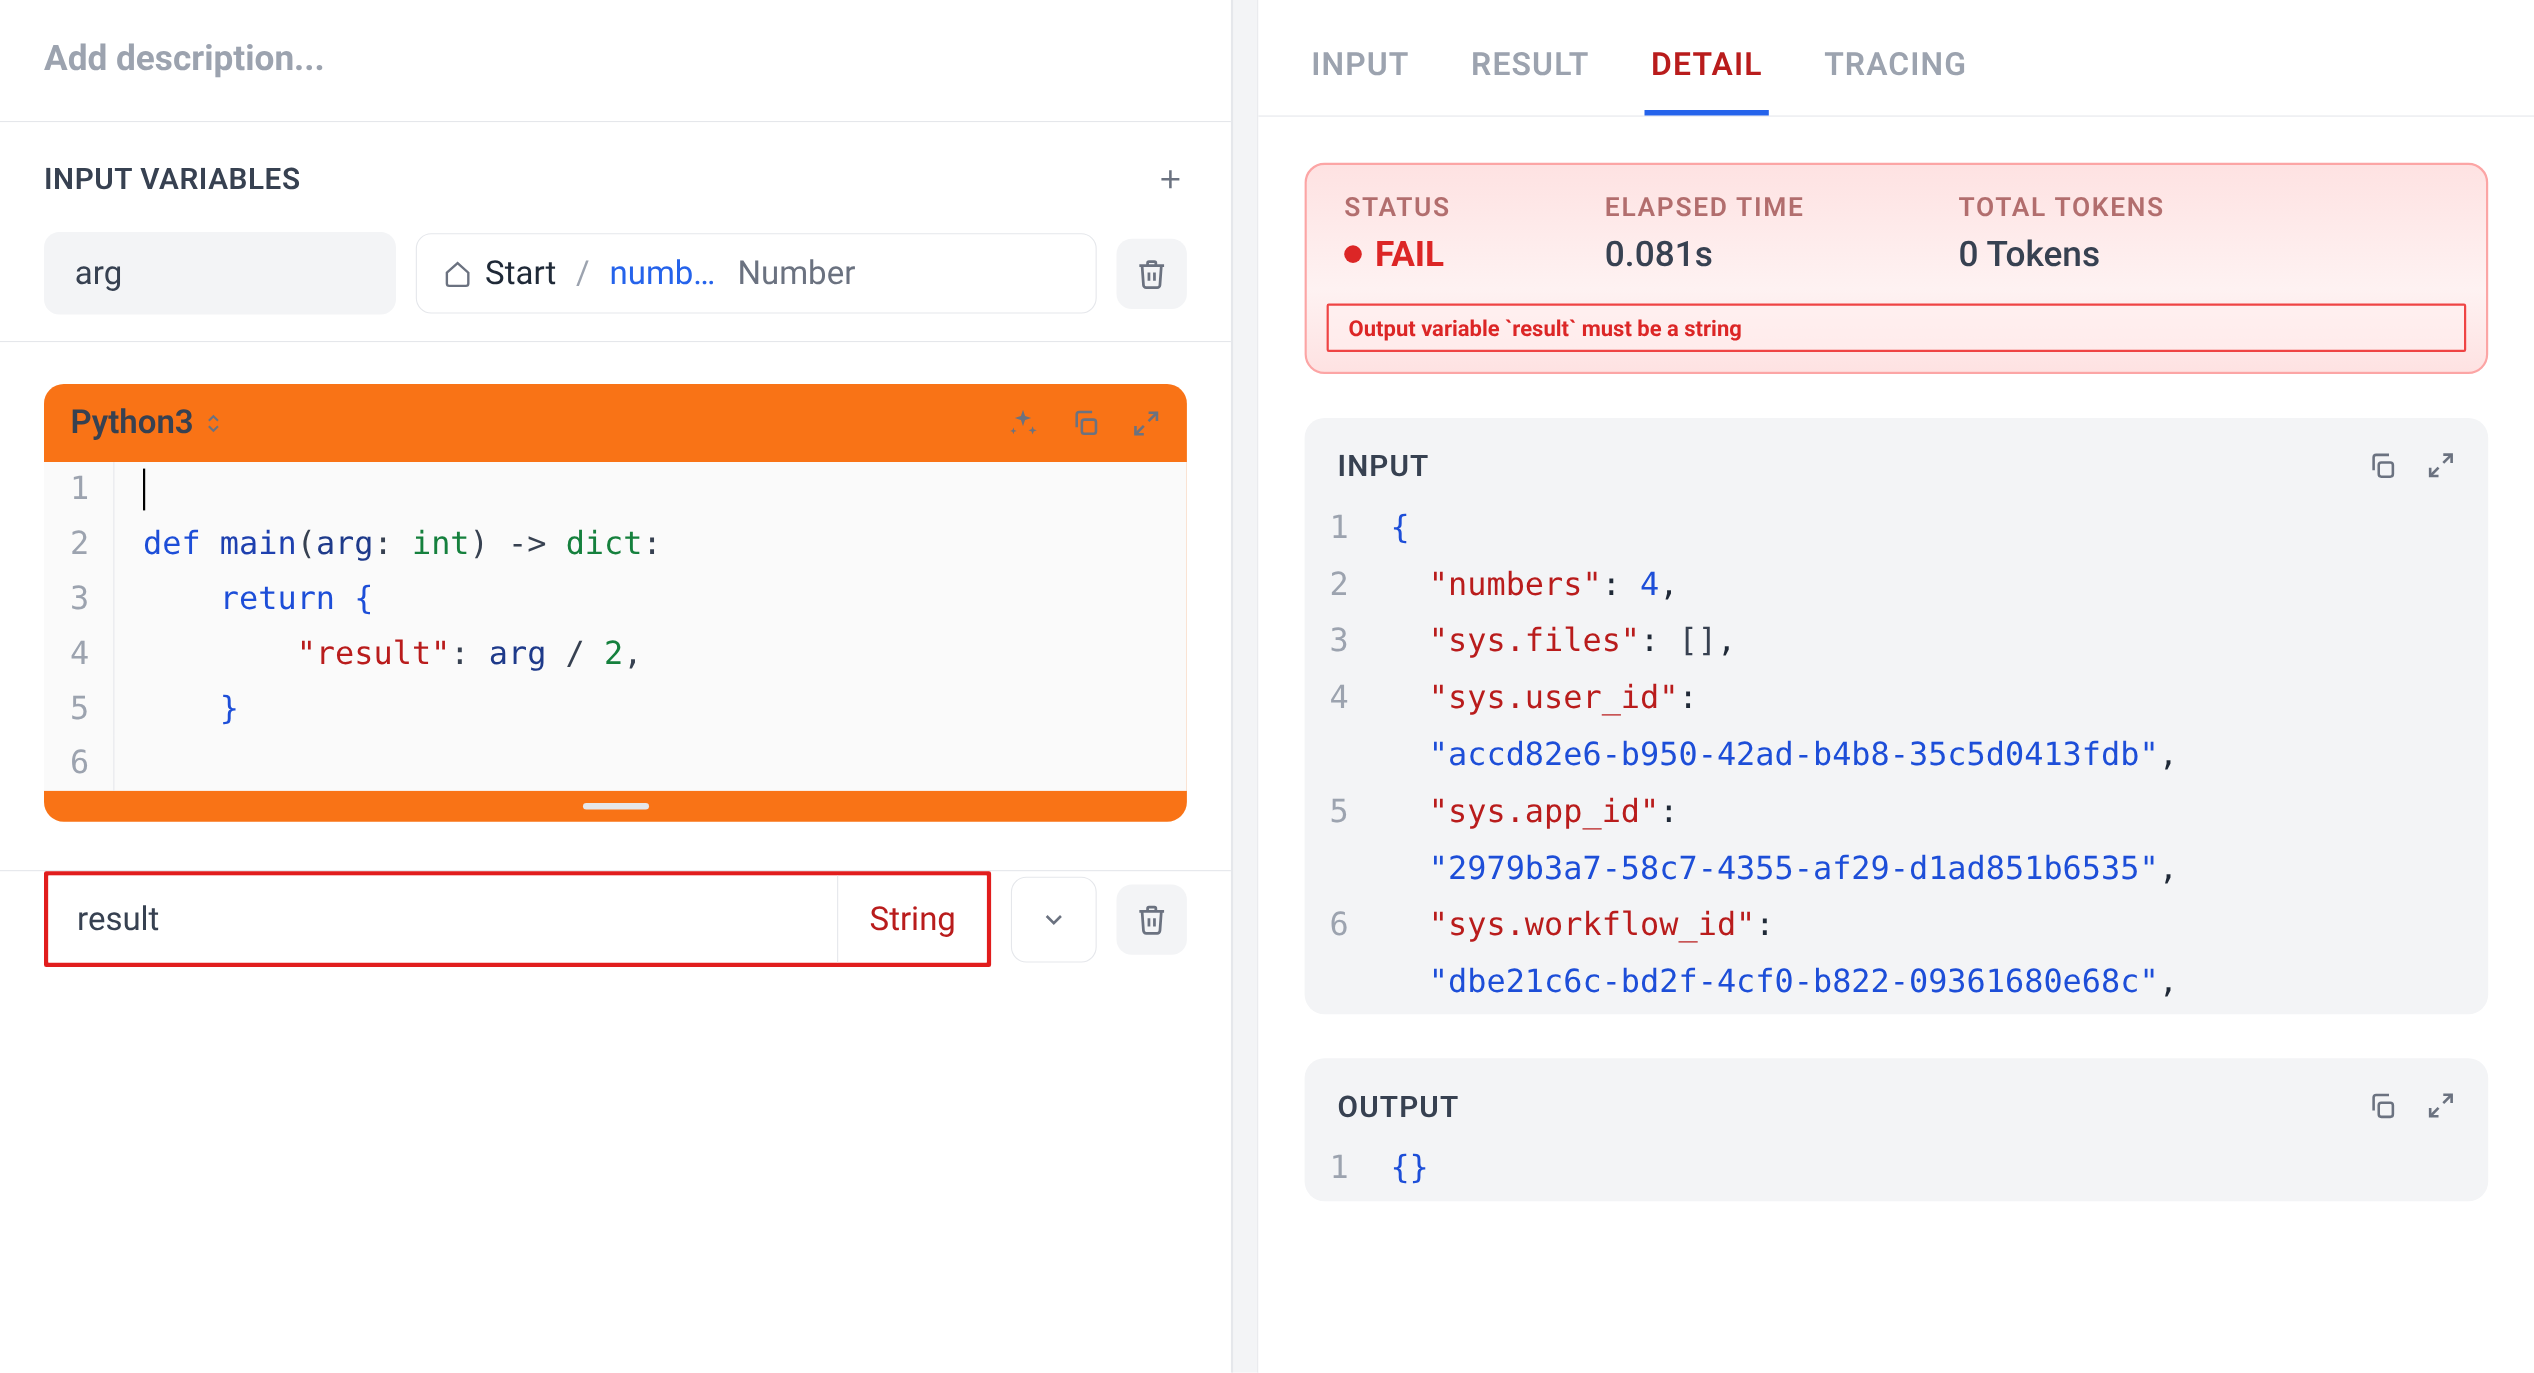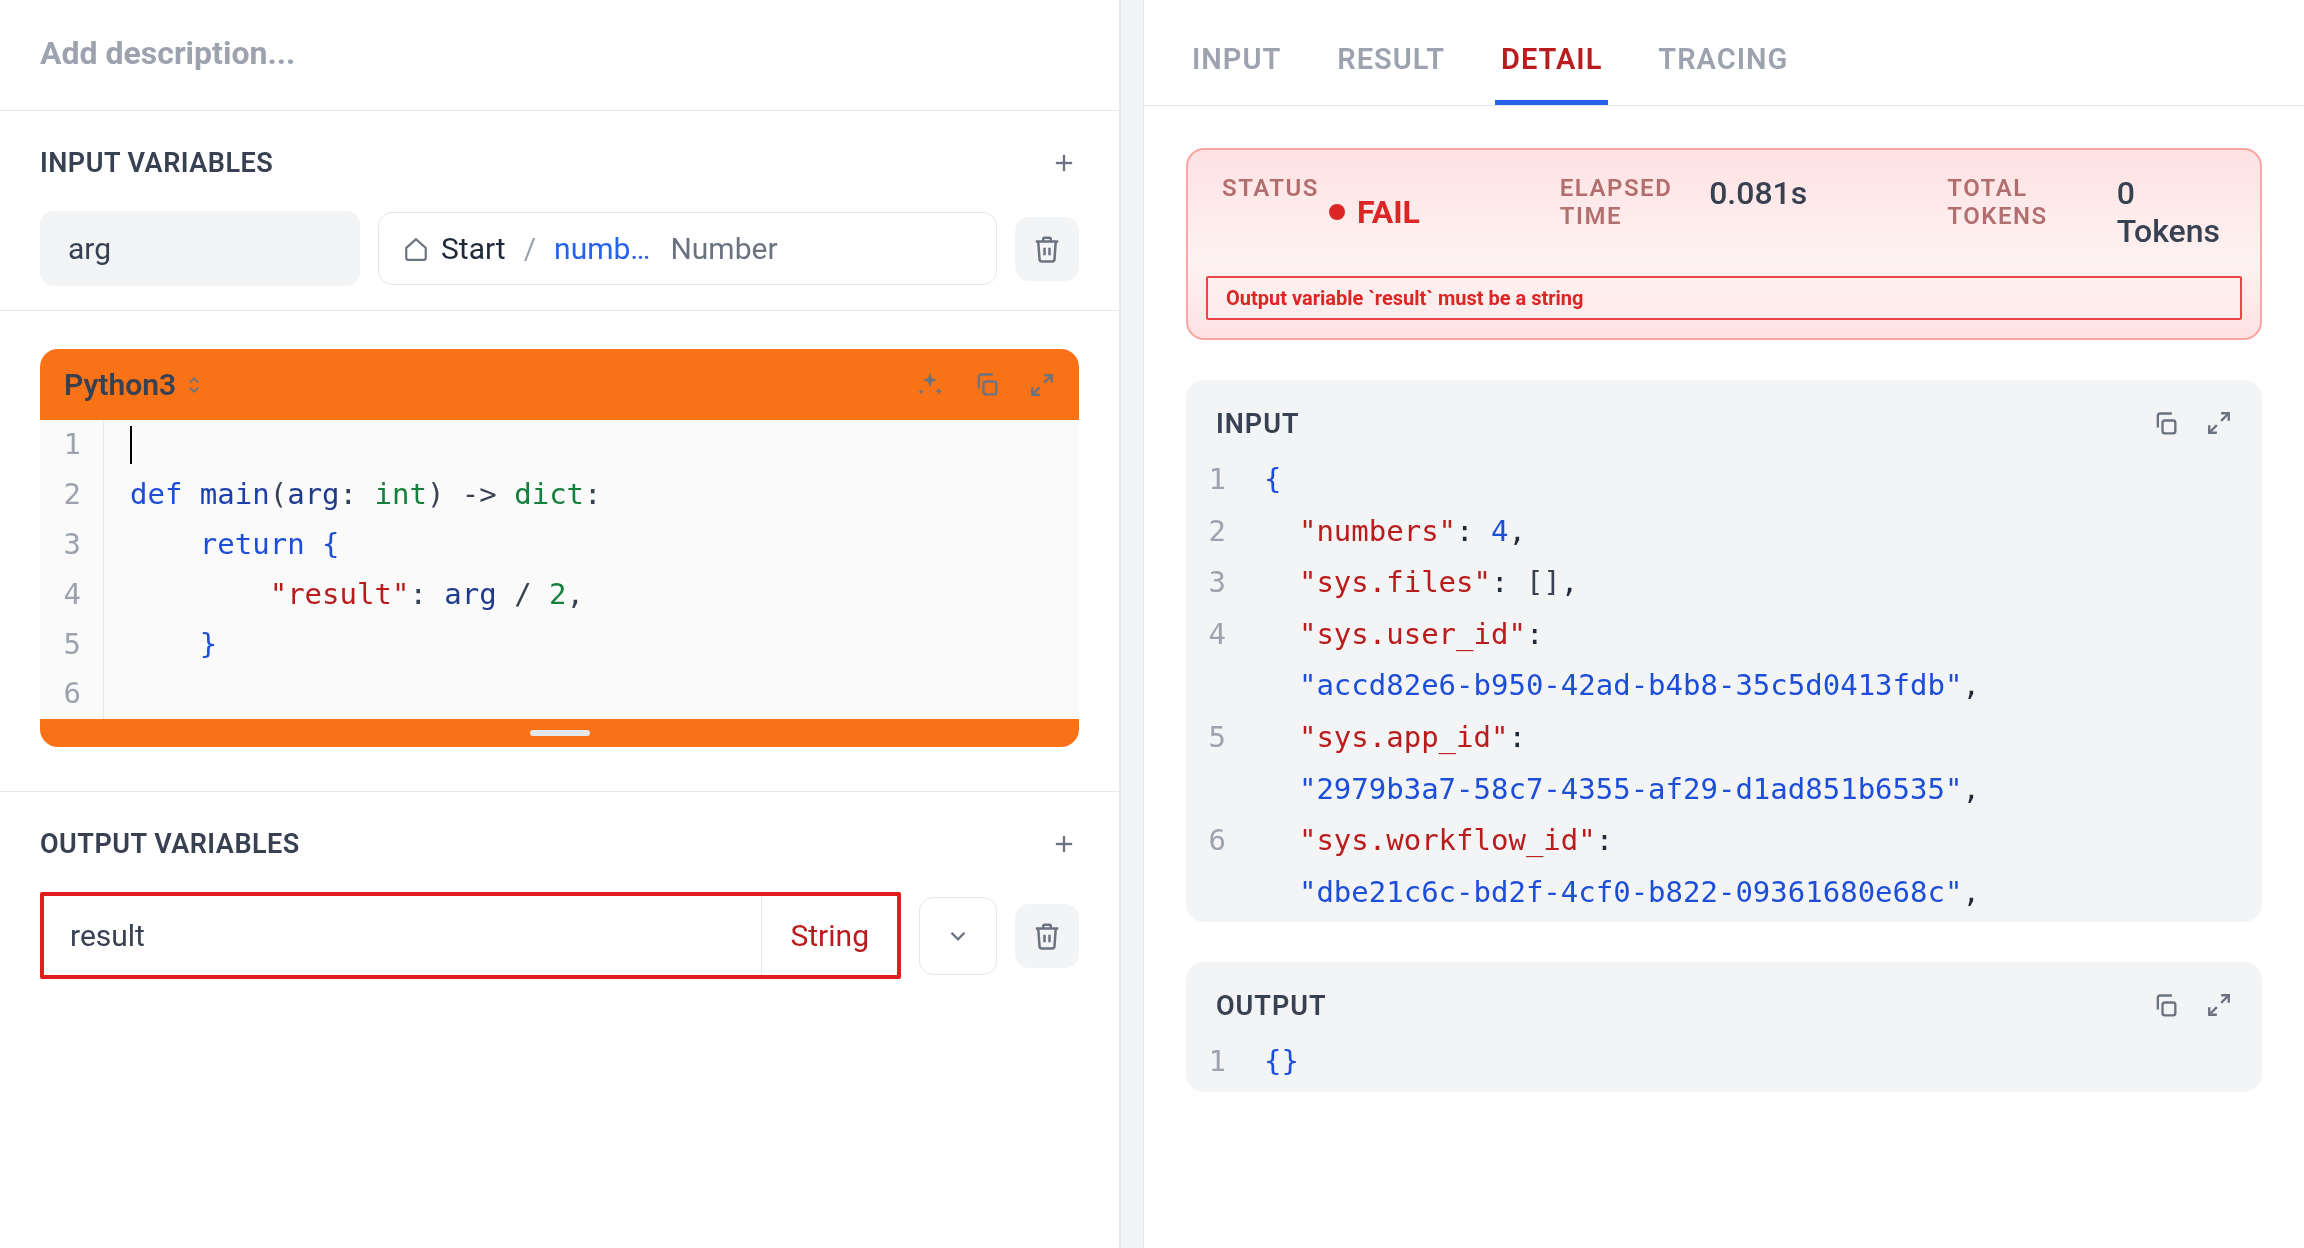--- a/index.html
+++ b/index.html
@@ -149,21 +149,21 @@
   color: #9ca3af; cursor: pointer; border-bottom: 5px solid transparent;
 }
 .tab.active { color: #b91c1c; border-bottom-color: #2563eb; }
 
 .status-card {
   margin: 42px 42px 0; border: 2px solid #fca5a5; border-radius: 18px;
   background: linear-gradient(180deg, #fee2e2 0%, #fef2f2 60%, #fee2e2 100%);
   overflow: hidden;
 }
 .status-top { display: flex; padding: 24px 34px 26px; gap: 80px; }
-.stat-col { display: flex; flex-direction: row; gap: 10px; }
+.stat-col { display: flex; flex-direction: column; gap: 10px; }
 .stat-label {
   font-size: 24px; font-weight: 600; letter-spacing: 1.5px; color: #7f1d1d99;
 }
 .stat-val { font-size: 32px; font-weight: 500; color: #374151; }
 .fail-val { color: #dc2626; font-weight: 700; display: flex; align-items: center; gap: 12px; }
 .dot { width: 16px; height: 16px; border-radius: 50%; background: #dc2626; }
 .err-box {
   margin: 0 18px 18px; border: 2px solid #ef4444; padding: 8px 18px;
   color: #dc2626; font-size: 20px; background: #fff0f088; border-radius: 2px; font-weight: bold;
 }
@@ -295,29 +295,20 @@
             <div class="gutter">6</div>
             <div class="code-content">&nbsp;</div>
           </div>
       </div>
       <div class="code-footer">
           <div class="drag-handle"></div>
         </div>
     </div>
 
     <div class="output-section">
-      <div class="section-header">
-        <div class="section-title">OUTPUT VARIABLES</div>
-        <div class="plus-icon">
-          <svg width="28" height="28" viewBox="0 0 24 24" fill="none" stroke="currentColor" stroke-width="2">
-              <line x1="12" y1="5" x2="12" y2="19"></line>
-              <line x1="5" y1="12" x2="19" y2="12"></line>
-            </svg>
-        </div>
-      </div>
       <div class="out-row">
         <div class="out-box">
           <div class="out-name">result</div>
           <div class="out-type">String</div>
         </div>
         <div class="out-caret">
           <svg width="26" height="26" viewBox="0 0 24 24" fill="none" stroke="currentColor" stroke-width="2.2">
               <polyline points="6 9 12 15 18 9"></polyline>
             </svg>
         </div>

